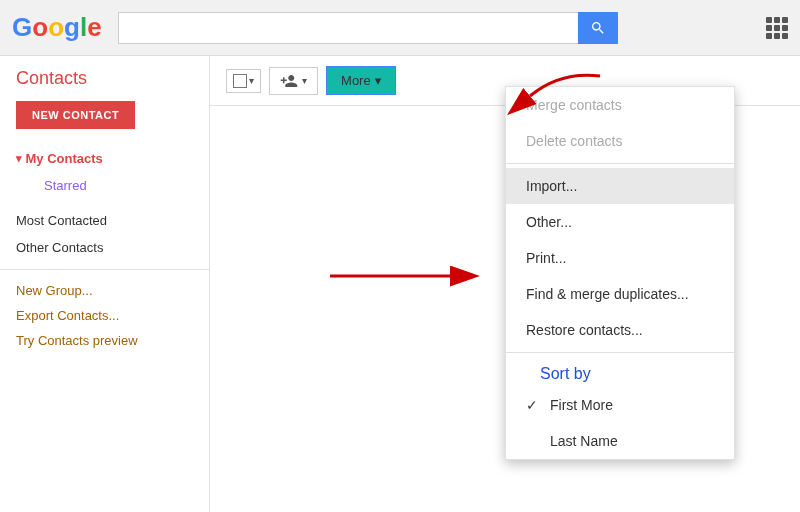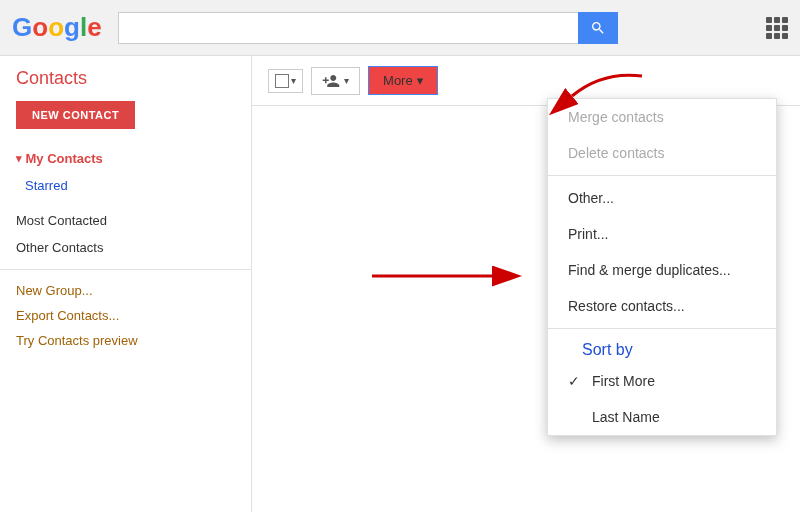--- a/index.html
+++ b/index.html
@@ -72,21 +72,21 @@
     }
 
     
     .main {
       display: flex;
       height: calc(512px - 56px);
     }
 
     
     .sidebar {
-      width: 252px;
+      width: 210px;
       border-right: 1px solid #e0e0e0;
       padding: 12px 0;
       flex-shrink: 0;
     }
     .sidebar-title {
       color: #d44; font-size: 18px; padding: 0 16px 12px 16px; font-weight: 400;
     }
     .new-contact-btn {
       background: #d44;
       color: white;
@@ -105,21 +105,21 @@
       cursor: pointer;
       color: #333;
       font-size: 13px;
       display: flex;
       align-items: center;
     }
     .sidebar-item.active {
       color: #d44;
       font-weight: bold;
     }
-    .sidebar-item.indent { padding-left: 25px; color: #1d4ed8; }
+    .sidebar-item.indent { padding-left: 44px; color: #8b5cf6; }
     .sidebar-item .arrow { margin-right: 4px; font-size: 11px; }
     .sidebar-divider { border: none; border-top: 1px solid #e0e0e0; margin: 8px 0; }
     .sidebar-link {
       padding: 5px 16px;
       font-size: 13px;
       color: #a16207;
       cursor: pointer;
     }
 
     
@@ -172,27 +172,27 @@
       background: #fff;
       font-size: 13px;
       color: #333;
       font-weight: 500;
       display: flex;
       align-items: center;
       gap: 4px;
       position: relative;
     }
     .more-btn.active {
-      background: #ef4444;
+      background: #14b8a6;
     }
 
     
     .dropdown-menu {
       position: absolute;
-      top: 42px;
+      top: 30px;
       left: 295px;
       background: white;
       box-shadow: 0 4px 12px rgba(0,0,0,0.25);
       z-index: 100;
       min-width: 230px;
       border: 1px solid #e0e0e0;
     }
     .dropdown-item {
       padding: 10px 20px;
       cursor: pointer;
@@ -298,20 +298,23 @@
       </button>
 
       <div class="dropdown-menu">
         <div class="dropdown-item disabled">
           <span>Merge contacts</span>
         </div>
         <div class="dropdown-item disabled">
           <span>Delete contacts</span>
         </div>
         <hr class="dropdown-divider">
+        <div class="dropdown-item highlighted">
+          <span>Import...</span>
+        </div>
         <div class="dropdown-item">
           <span>Other...</span>
         </div>
         <div class="dropdown-item">
           <span>Print...</span>
         </div>
         <div class="dropdown-item">
           <span>Find &amp; merge duplicates...</span>
         </div>
         <div class="dropdown-item">

